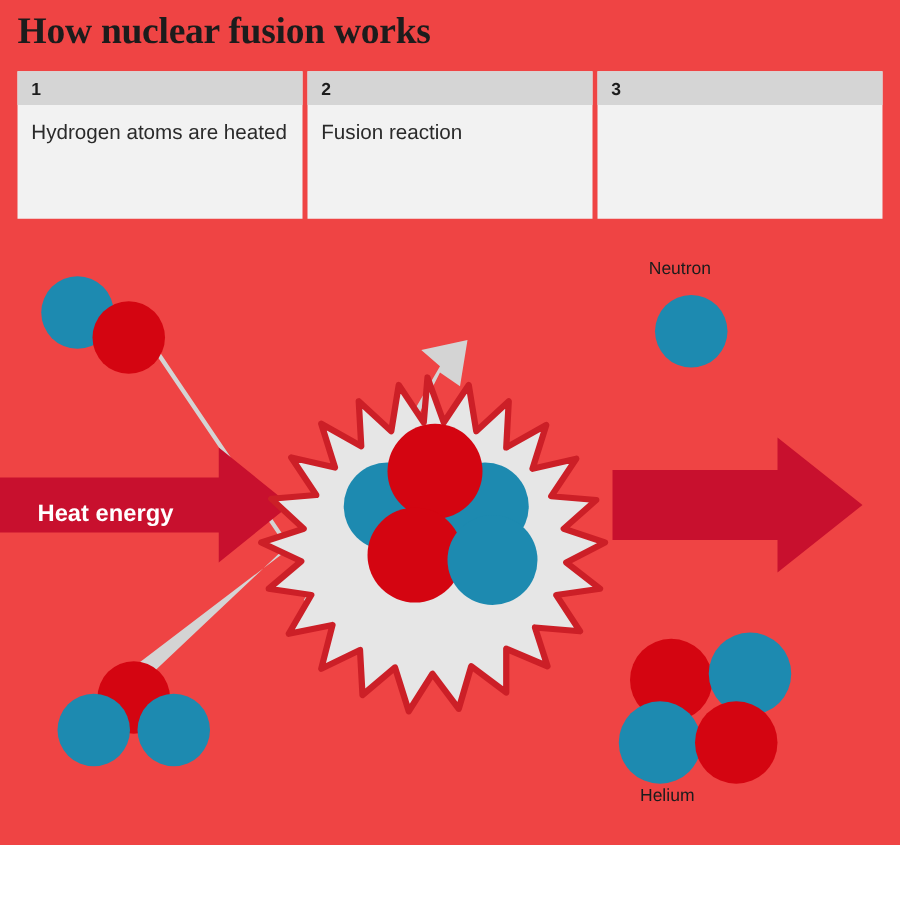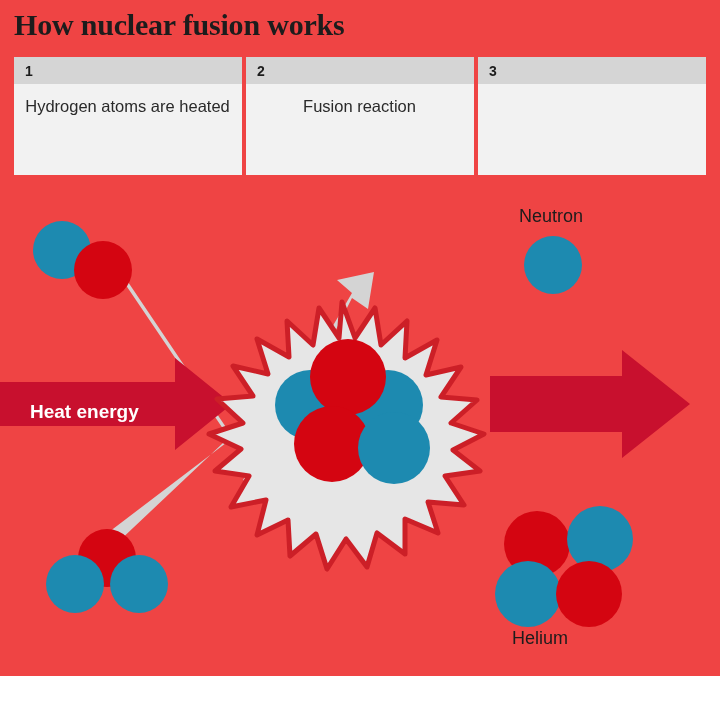--- a/index.html
+++ b/index.html
@@ -57,21 +57,20 @@
   }
   .step-num {
     font-size: 14px;
     font-weight: 700;
     color: #1c1c1c;
   }
   .step-body {
     flex: 1;
     padding: 12px 12px 0 11px;
     box-sizing: border-box;
-    text-align: center;
   }
   .step-label {
     font-size: 16.5px;
     line-height: 1.28;
     color: #2a2a2a;
     display: block;
   }
 
   
   .stage {
@@ -90,21 +89,21 @@
     font-weight: 700;
     color: #ffffff;
     white-space: nowrap;
   }
   #heat-energy-label { left: 19px; top: 401px; margin-left: 11px; }
   #energy-released-label { left: 505px; top: 401px; }
 
   
   .prod-label {
     position: absolute;
-    font-size: 18px;
+    font-size: 14px;
     color: #1c1c1c;
     white-space: nowrap;
   }
   #neutron-label { left: 519px; top: 206px; }
   #helium-label  { left: 512px; top: 628px; }
 
   
   .bbc {
     position: absolute;
     left: 645px;

